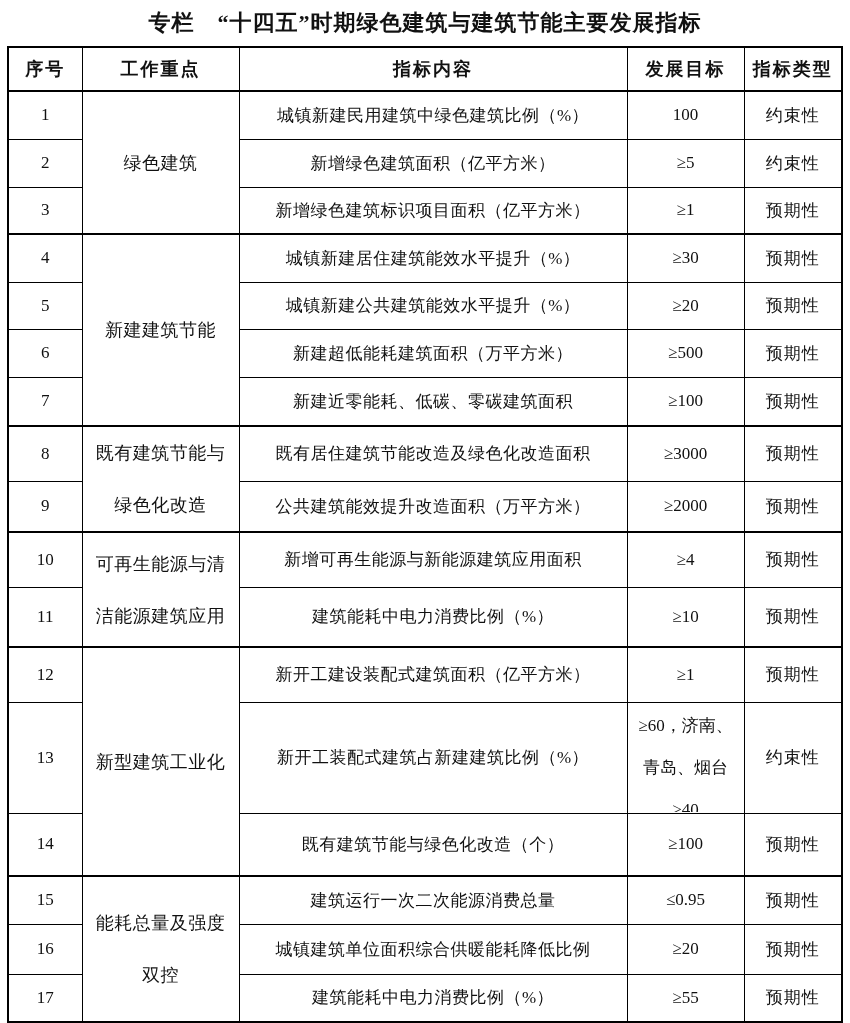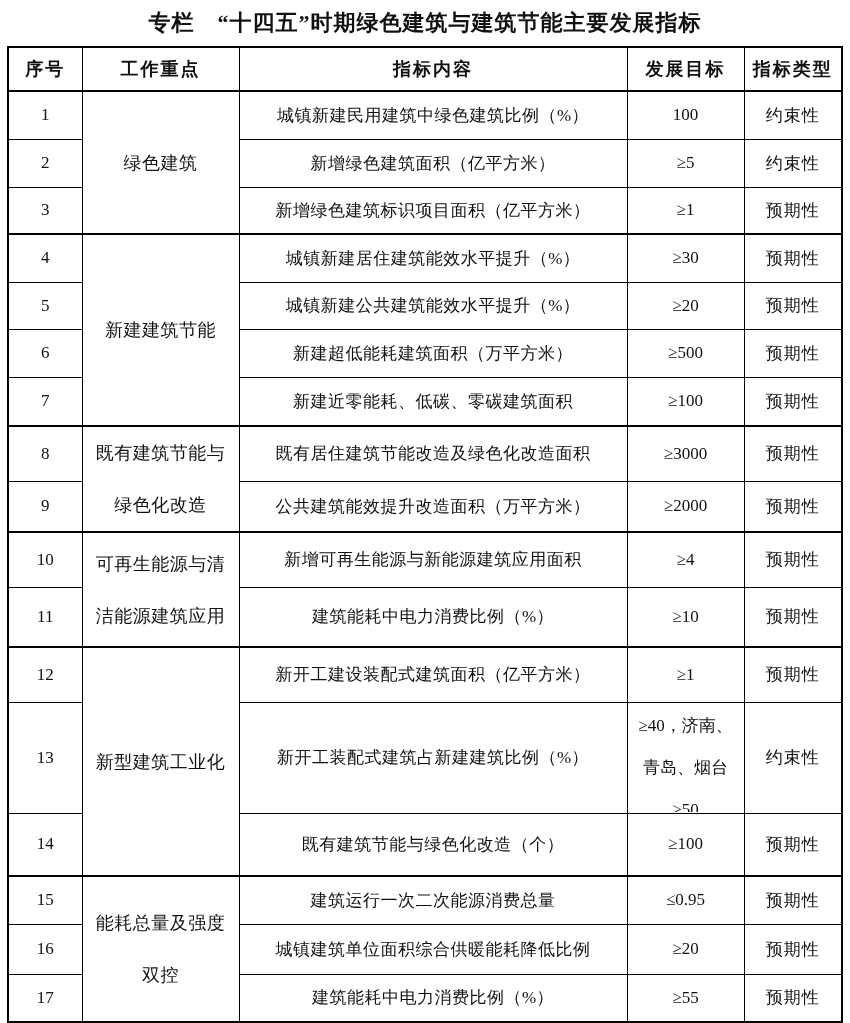--- a/index.html
+++ b/index.html
@@ -193,23 +193,23 @@
           <td class="focus" rowspan="3">新型建筑工业化</td>
           <td class="indicator">新开工建设装配式建筑面积（亿平方米）</td>
           <td class="target">≥1</td>
           <td class="type">预期性</td>
         </tr>
         <tr style="height: 111px;">
           <td class="no">13</td>
           <td class="indicator">新开工装配式建筑占新建建筑比例（%）</td>
           <td class="target tall">
             <div class="clip">
-              <div class="tline">≥40，济南、</div>
+              <div class="tline">≥60，济南、</div>
               <div class="tline">青岛、烟台</div>
-              <div class="tline">≥50</div>
+              <div class="tline">≥40</div>
             </div>
           </td>
           <td class="type">约束性</td>
         </tr>
         <tr style="height: 63px;">
           <td class="no">14</td>
           <td class="indicator">既有建筑节能与绿色化改造（个）</td>
           <td class="target">≥100</td>
           <td class="type">预期性</td>
         </tr>

